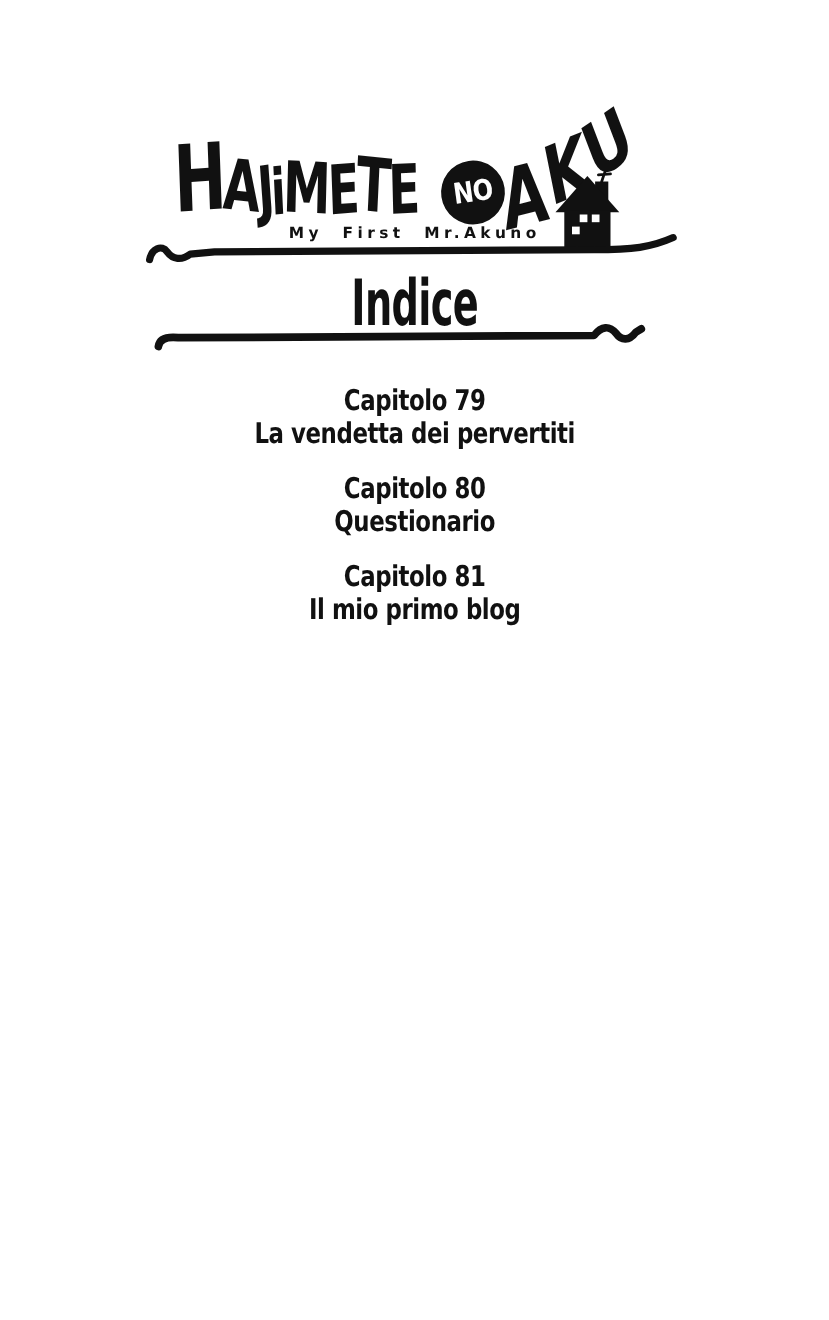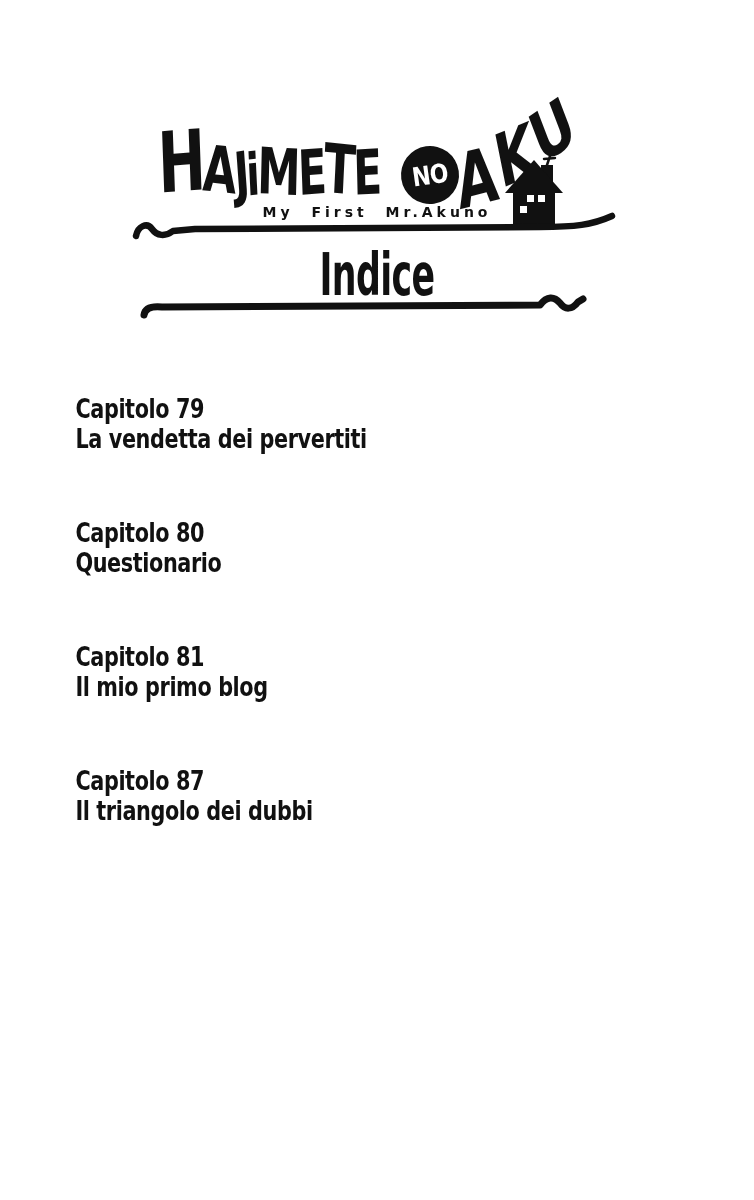--- a/index.html
+++ b/index.html
@@ -62,21 +62,21 @@
   
   .indice {
     left: 0; top: 246px; width: 754px; text-align: center;
     font-weight: 700; font-size: 58px; line-height: 1;
     letter-spacing: -1px;
     transform: scaleX(.6);
   }
 
   
   .chapters { left: 0; top: 350px; width: 754px; }
-  .entry { height: 80px; text-align: left; margin-top: 44px; }
+  .entry { height: 80px; text-align: center; }
   .line {
     font-weight: 700; font-size: 26px; line-height: 30px;
     white-space: nowrap; letter-spacing: -0.5px;
     transform: scaleX(.8); transform-origin: center;
   }
 </style>
 </head>
 <body>
 
 <div>
@@ -149,20 +149,16 @@
     <div class="entry">
       <div class="line">Capitolo 81</div>
       <div class="line">Il mio primo blog</div>
     </div>
 
 
 
 
 
 
-    <div class="entry">
-      <div class="line">Capitolo 87</div>
-      <div class="line">Il triangolo dei dubbi</div>
-    </div>
 
 
   </div>
 </div>
 
 </body></html>

